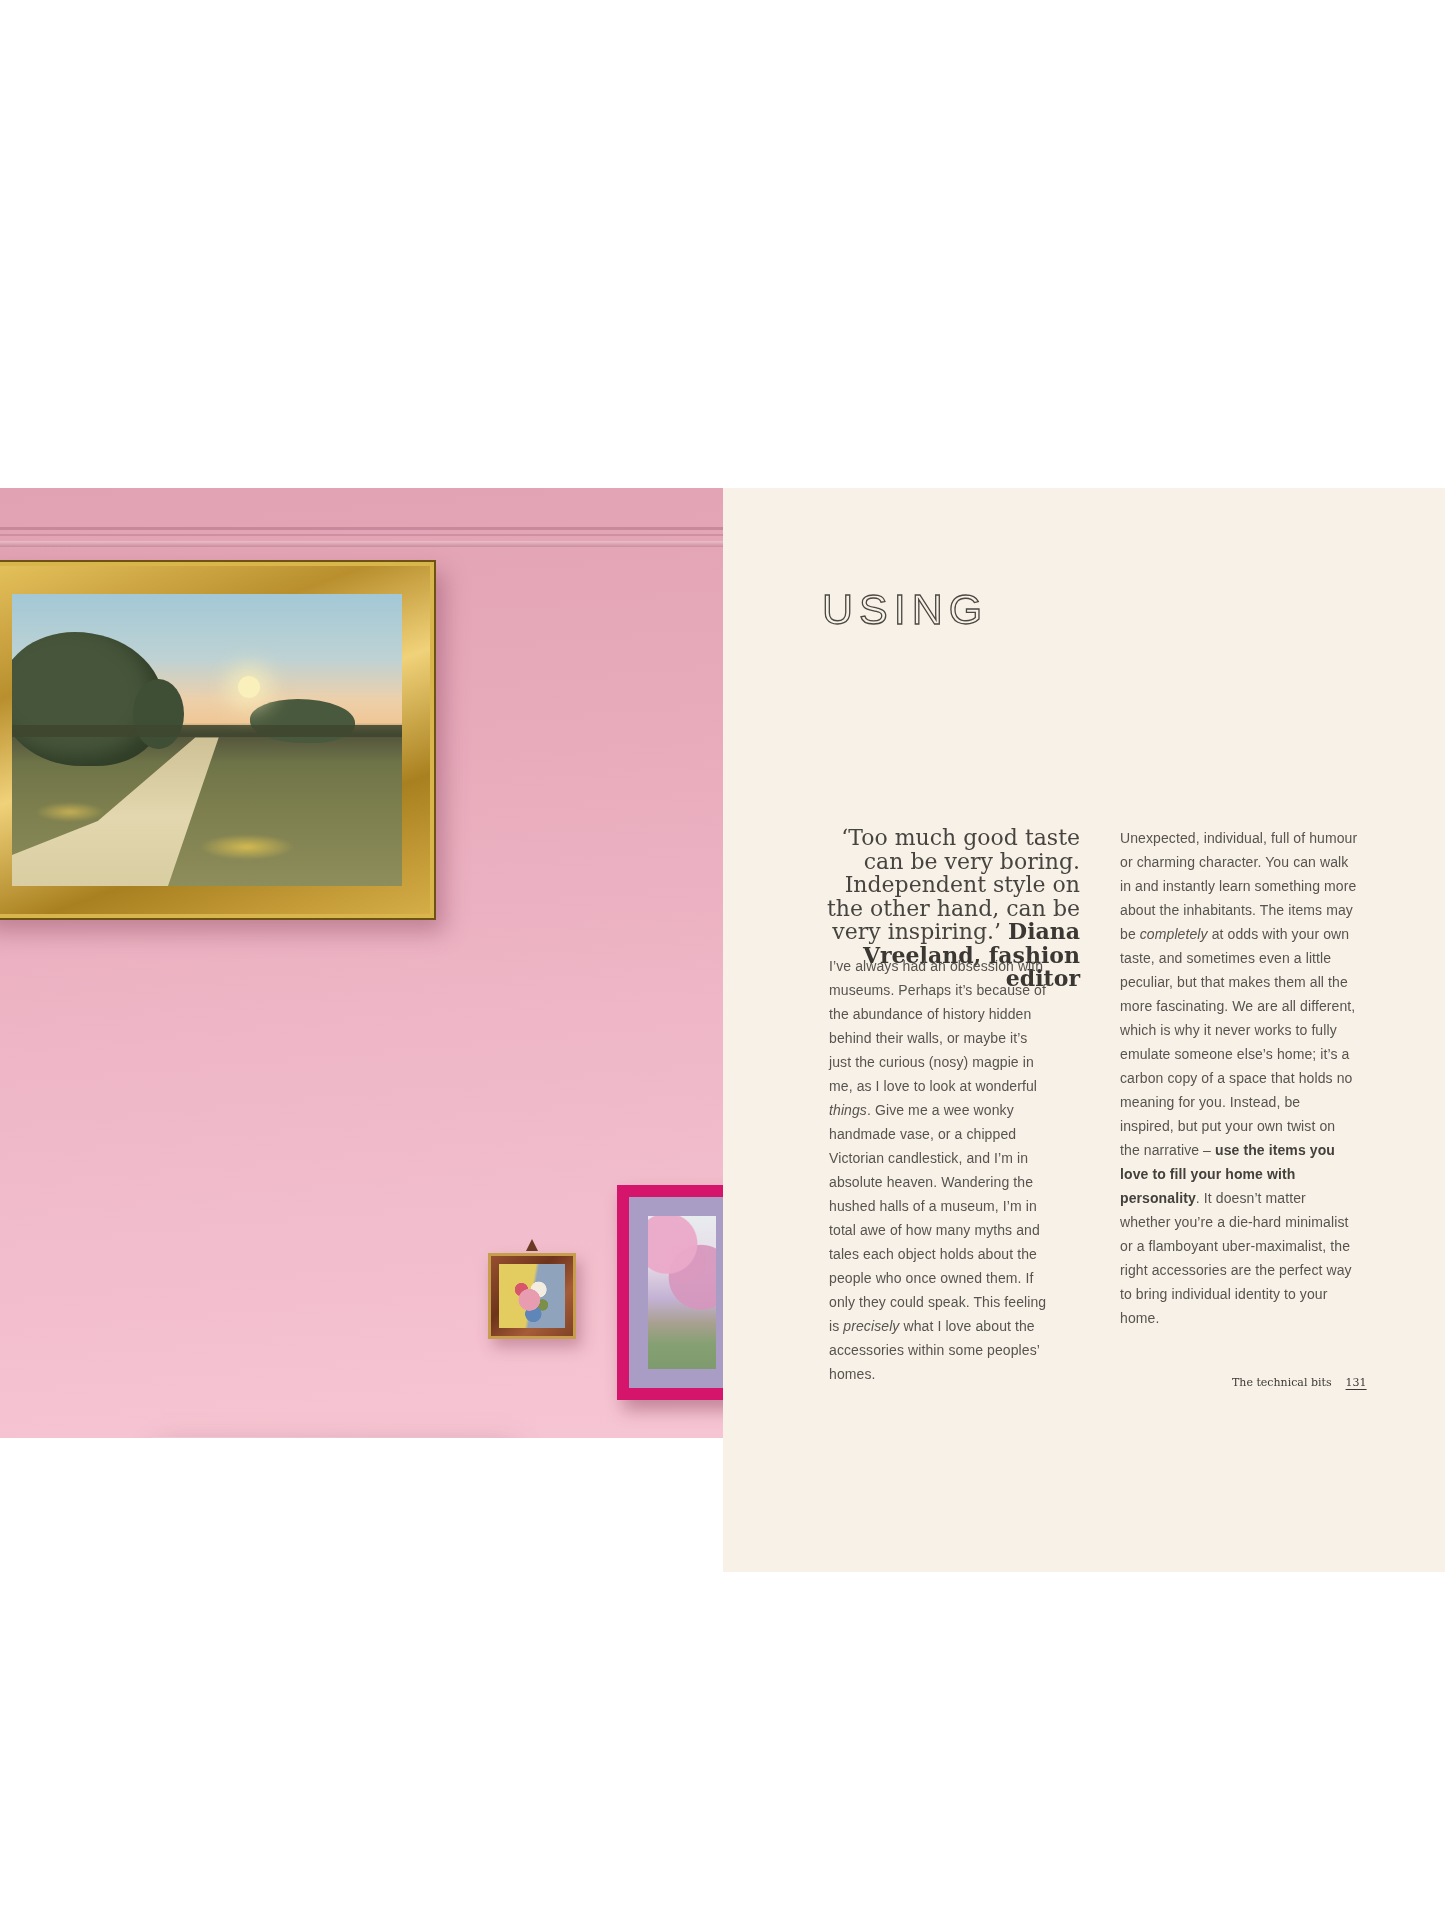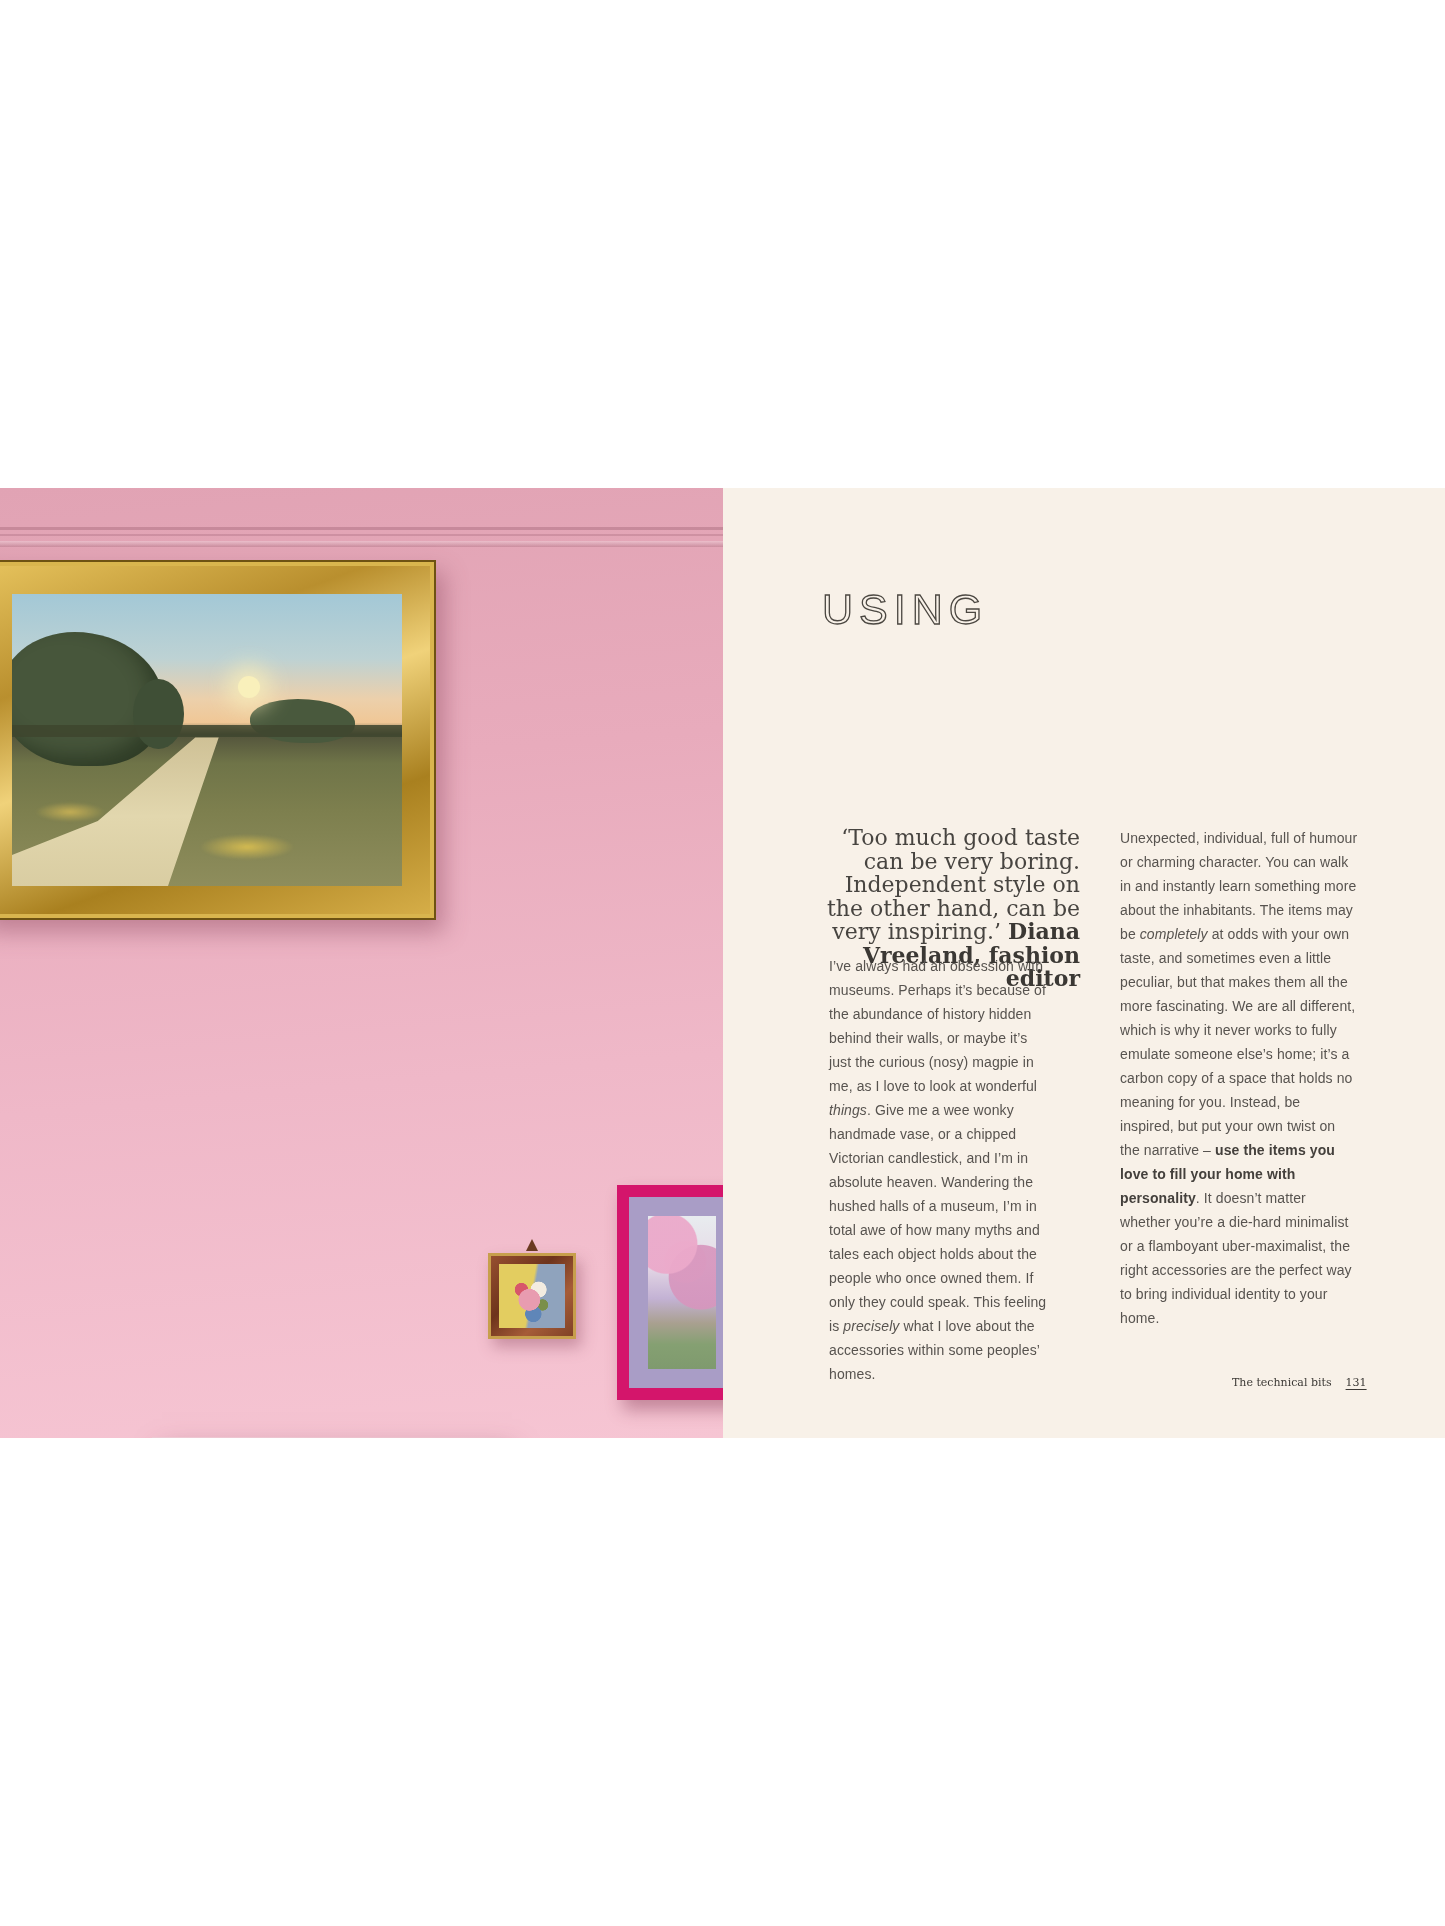--- a/index.html
+++ b/index.html
@@ -68,21 +68,21 @@
         radial-gradient(circle at 55% 30%, rgba(243,195,216,.85) 0 18%, transparent 19%),
         linear-gradient(180deg,#e8ecef 0%,#e6d9e6 32%,#c3b2d4 54%,#a9a090 70%,#85a072 84%,#7f9a6e 100%); }
 
   
   .art.flam { left:152px; top:949px; width:350px; height:448px; padding:22px;
       background:linear-gradient(150deg,#f6c2d0 0%,#ec9db2 35%,#e08ca6 60%,#cf7090 100%);
       box-shadow:inset 0 0 0 1px rgba(255,255,255,.45), inset 0 0 0 5px rgba(180,90,115,.35),
                  10px 14px 26px rgba(128,58,84,.5); }
 
   
-  .page { position:absolute; left:723px; top:0; width:722px; height:950px; background:#f8f1e8; }
+  .page { position:absolute; left:723px; top:0; width:722px; height:1084px; background:#f8f1e8; }
   .title { position:absolute; left:99px; top:96px; font-weight:400; font-size:43px; line-height:50px;
       letter-spacing:6px; color:transparent; -webkit-text-stroke:1.3px #4b4741;
       font-family:"Liberation Sans",sans-serif; }
   @supports not (-webkit-text-stroke:1px #000) { .title { color:#4b4741; } }
   .title span { display:block; }
   .quote { position:absolute; left:99px; top:338px; width:258px;
       font-family:"DejaVu Serif","Liberation Serif",serif; font-size:22px; line-height:23.5px;
       color:#474440;text-align:right; }
   .quote strong { font-weight:700; color:#3b3834; }
   .col { position:absolute; font-family:"Liberation Sans",sans-serif; font-size:14px;

